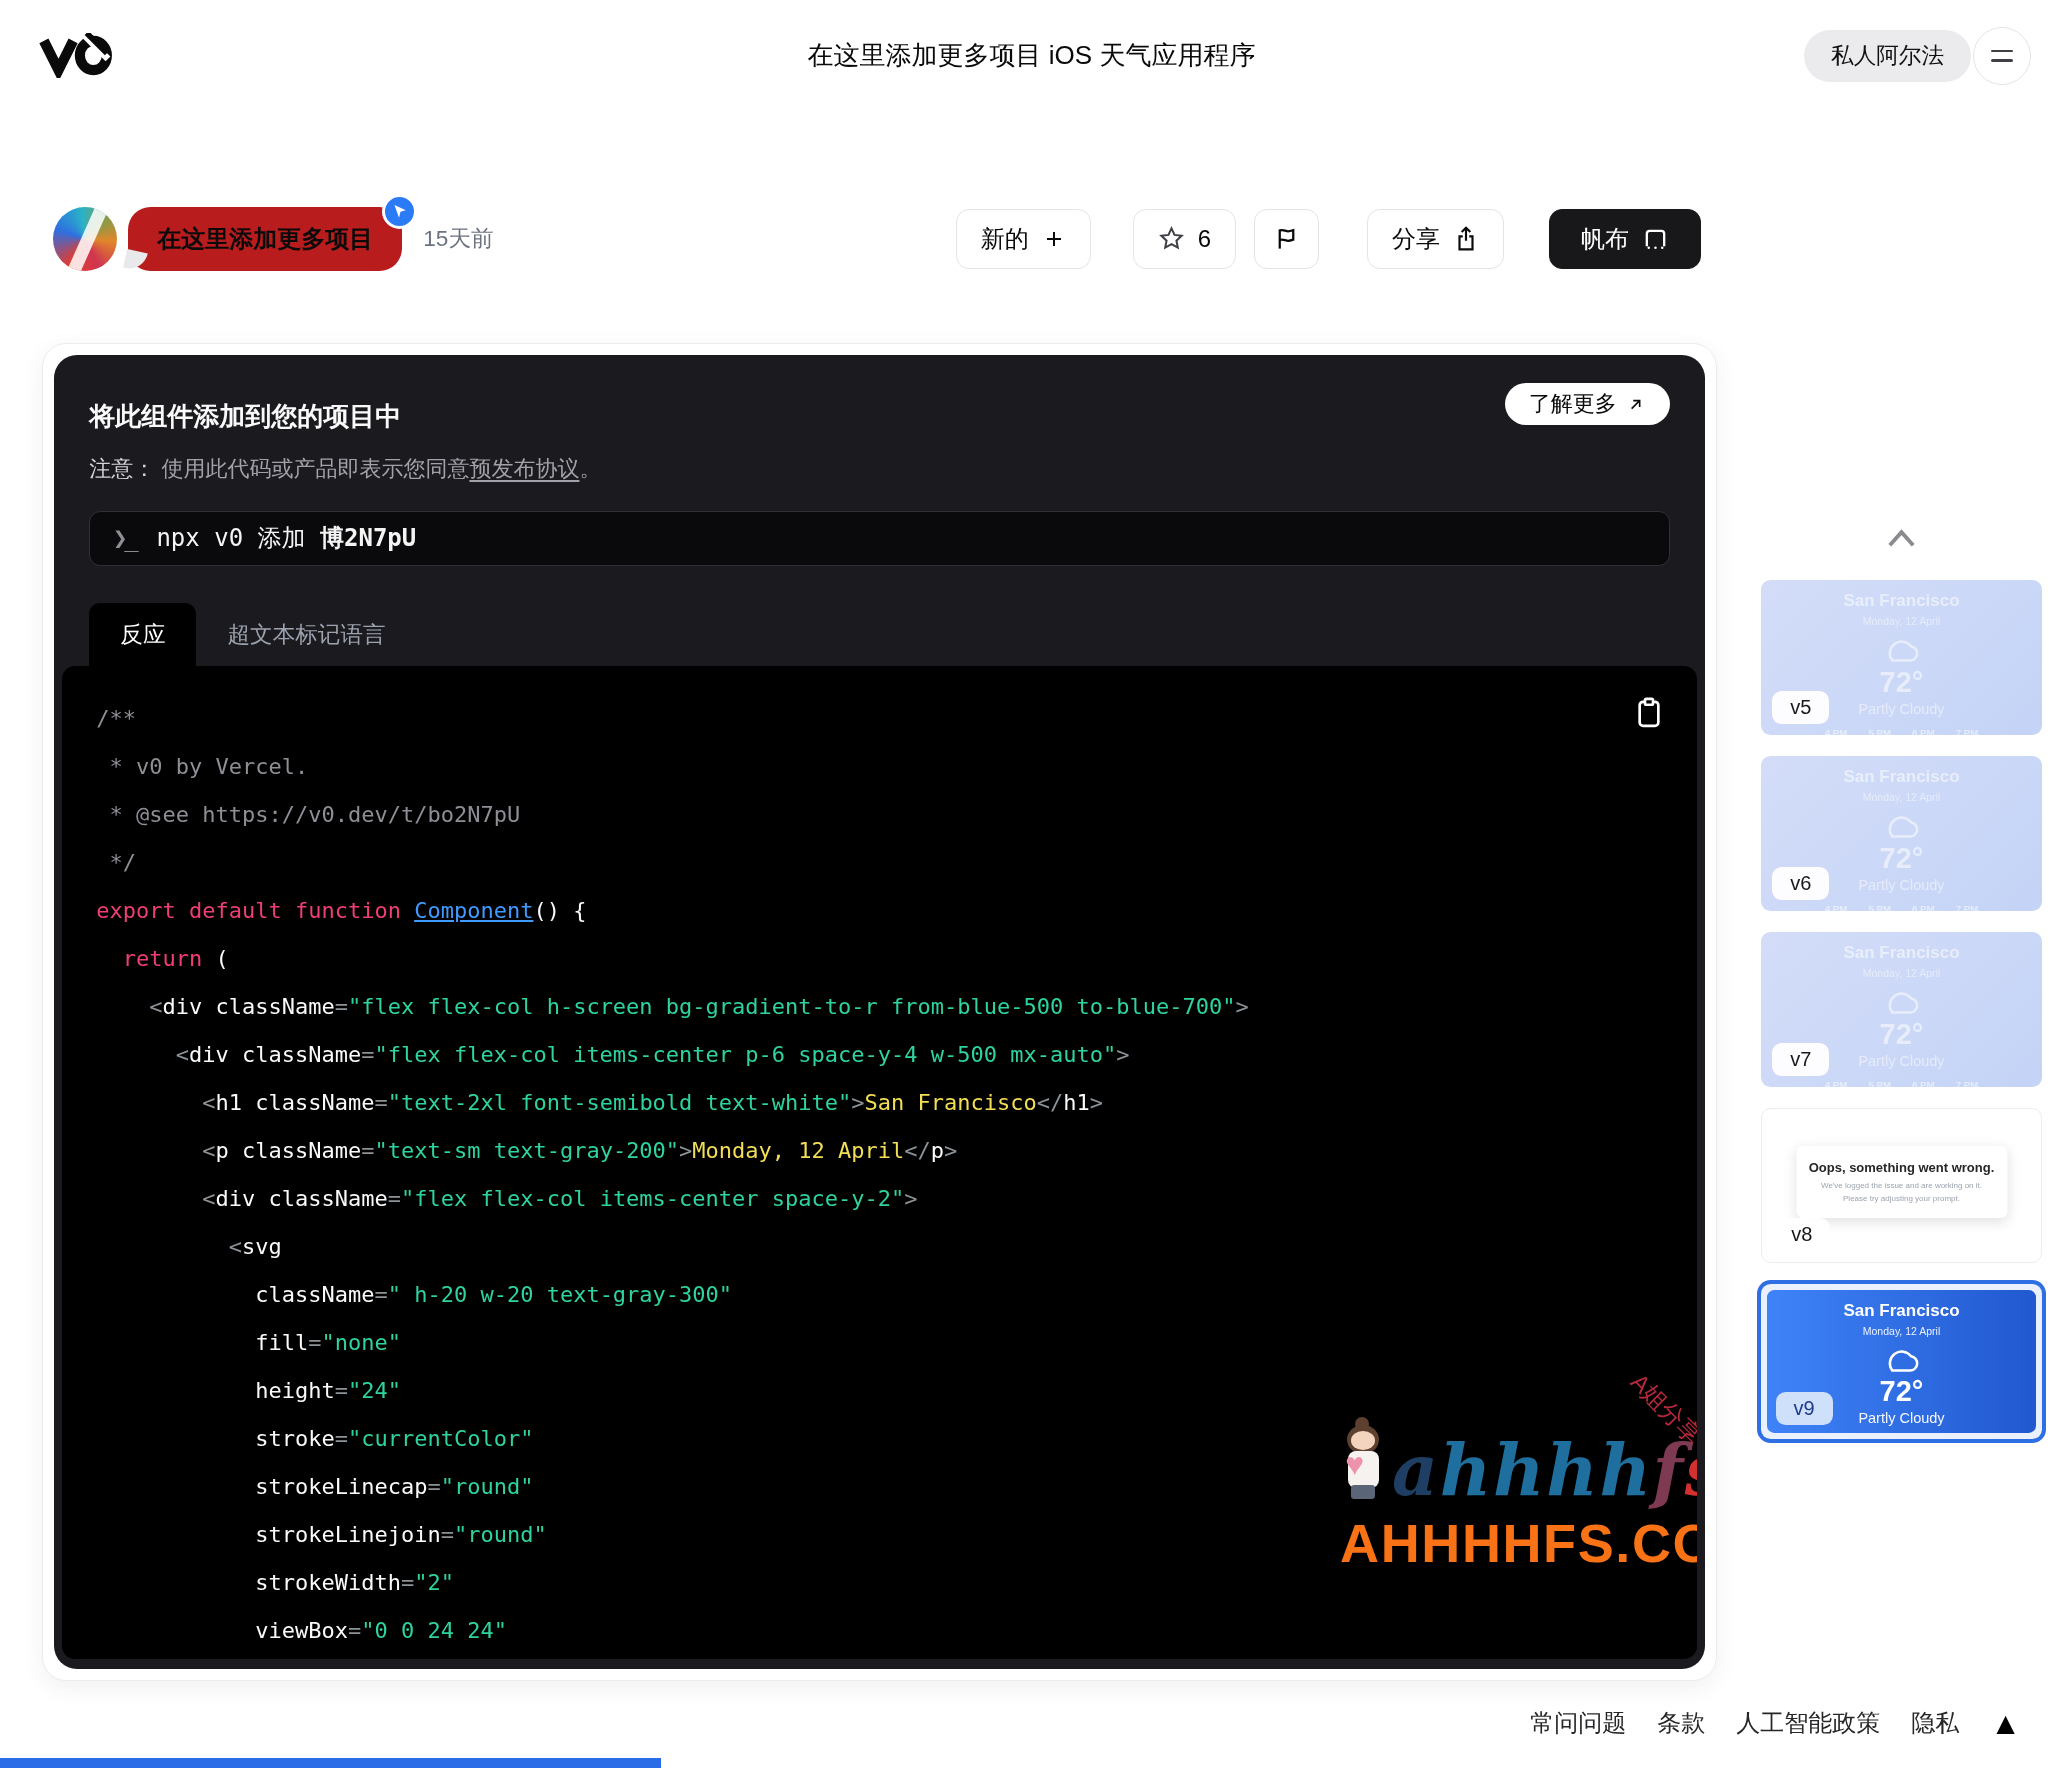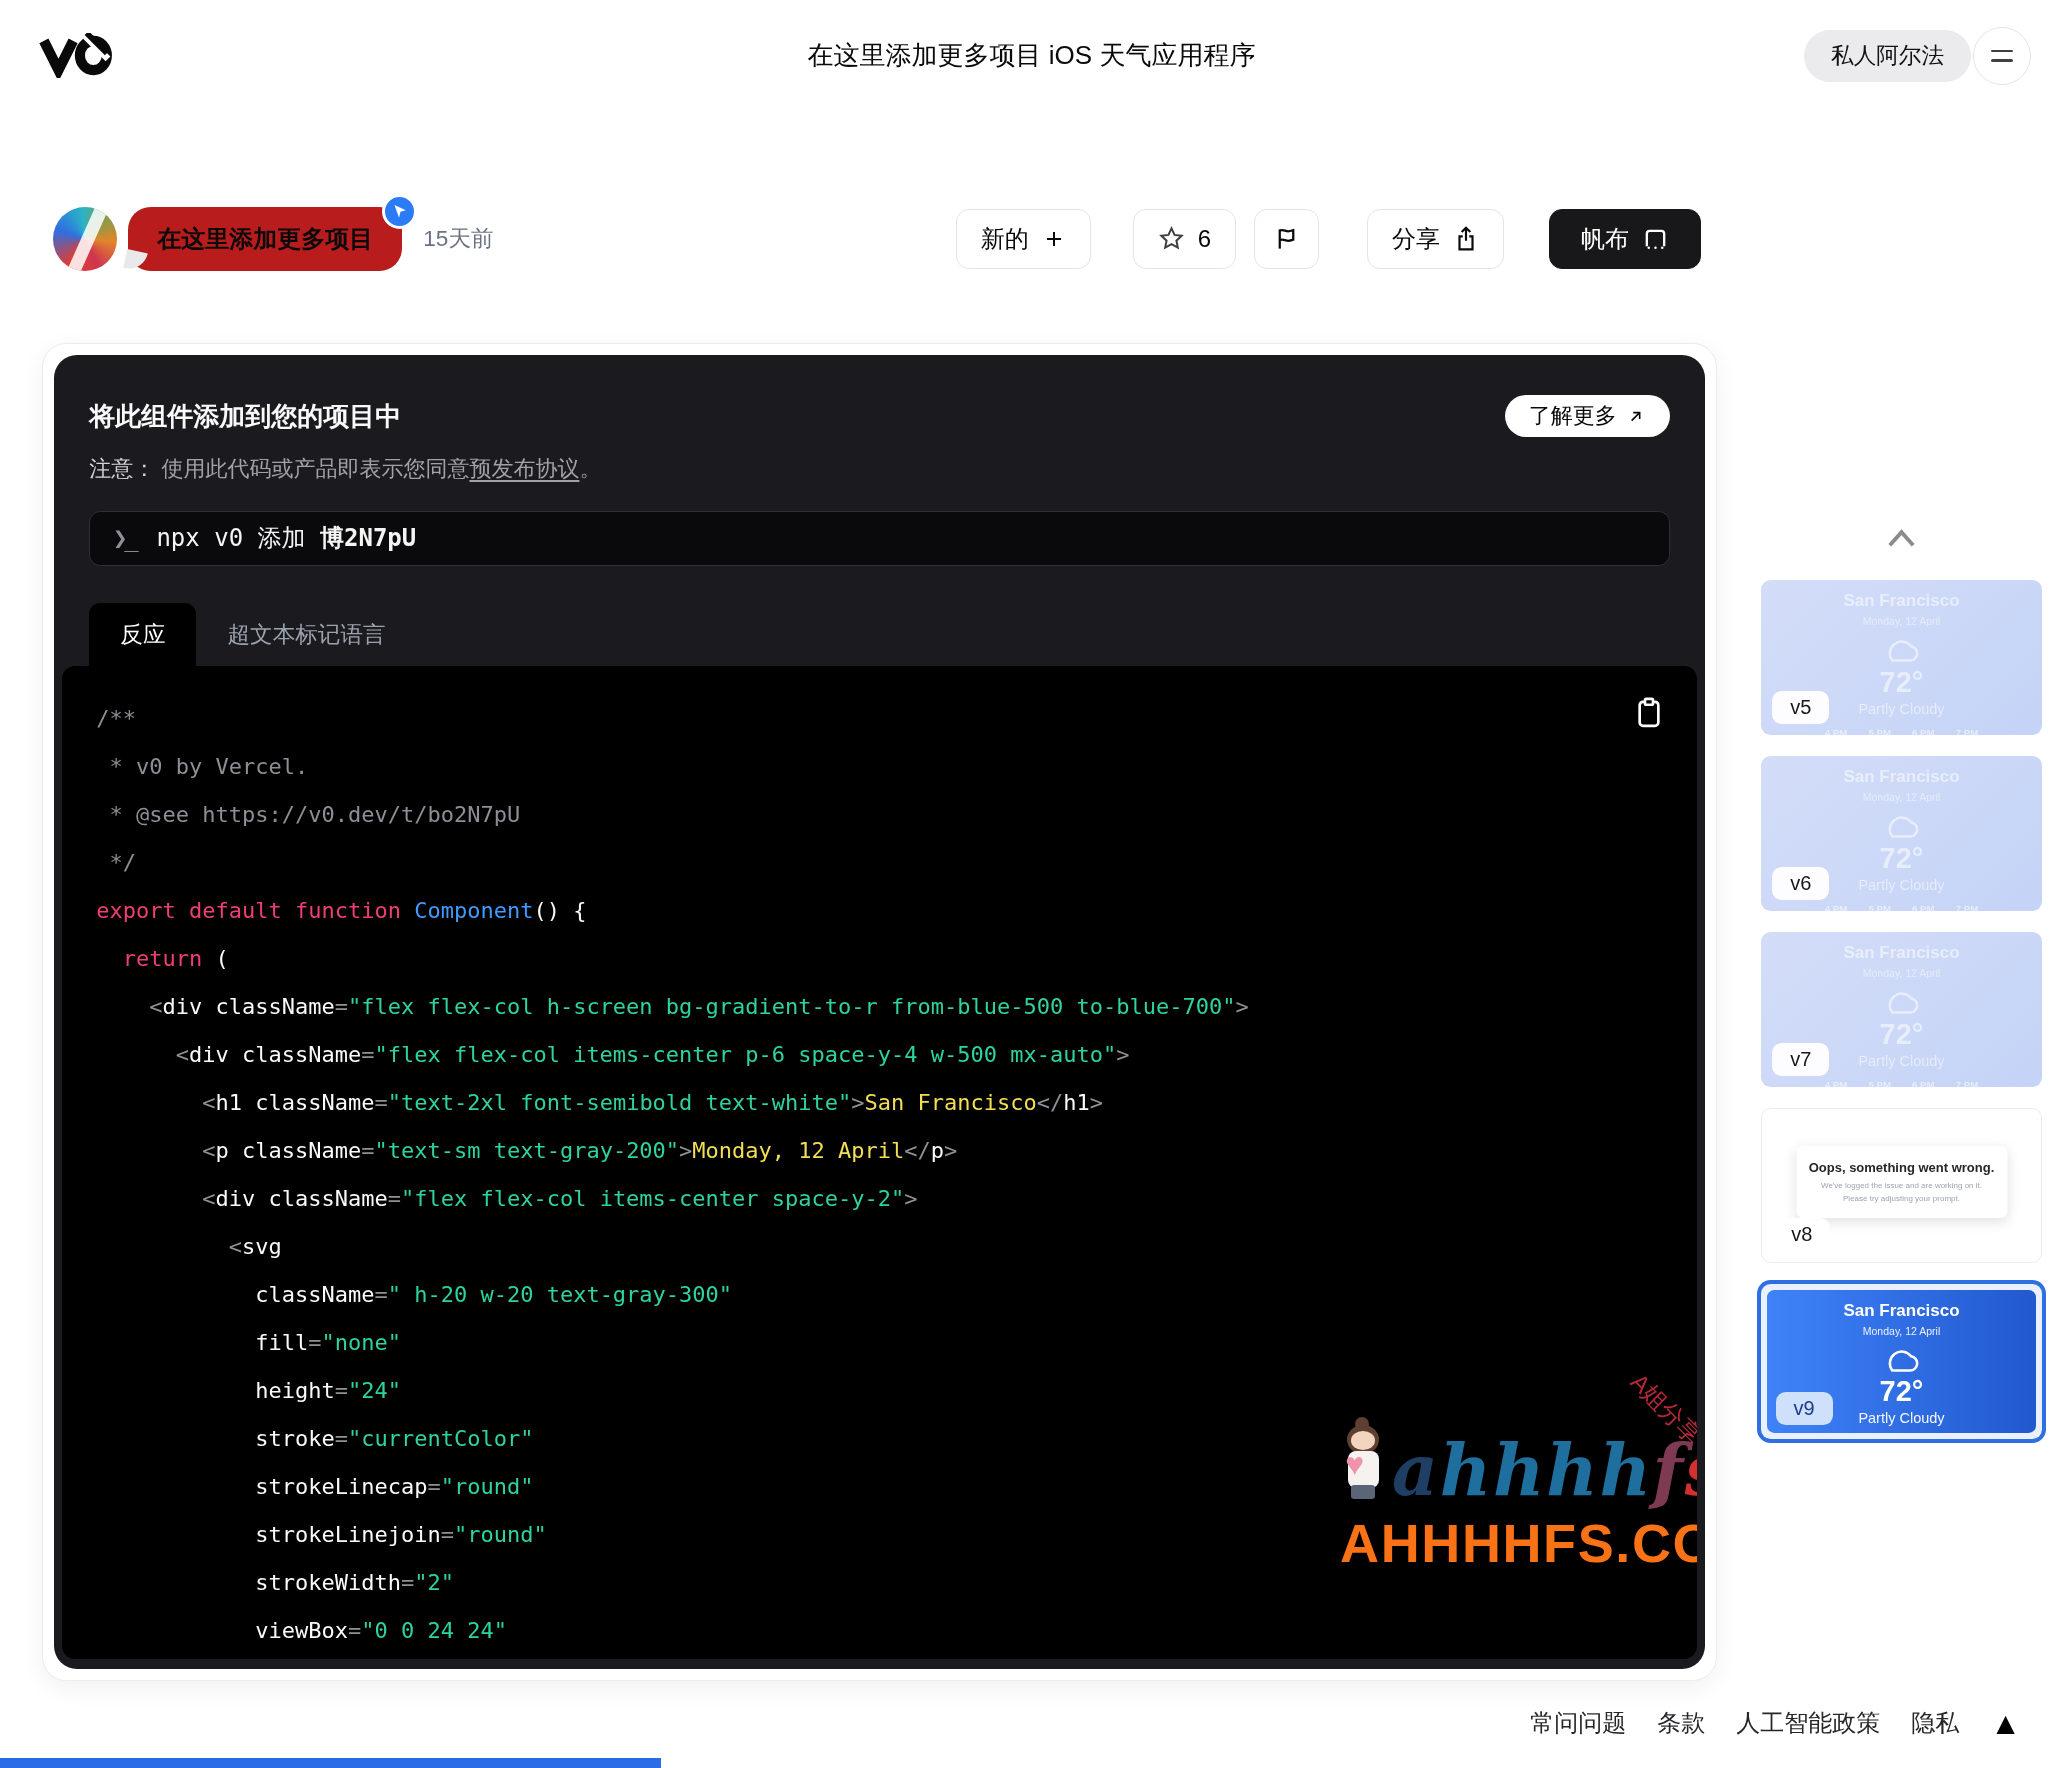--- a/index.html
+++ b/index.html
@@ -51,21 +51,21 @@
   .btn-canvas { background:#18181b; border-color:#18181b; color:#fff; padding:0 31px; }
 
   
   .card { position:absolute; left:42px; top:343px; width:1675px; height:1338px;
     background:#fff; border:0.8px solid #ececee; border-radius:24px; padding:11.3px;
     box-shadow:0 6.4px 24px rgba(0,0,0,.06); }
   .panel { width:100%; height:100%; background:#1b1b1f; border-radius:23px;
     display:flex; flex-direction:column; overflow:hidden; position:relative; }
   .panel-head { padding:44px 35px 0 35px; position:relative; }
   .panel-title { font-size:26px; font-weight:700; color:#fafafa; }
-  .learn-more { position:absolute; right:35px; top:40px; height:42px; background:#fff;
+  .learn-more { position:absolute; right:35px; top:28px; height:42px; background:#fff;
     color:#0a0a0a; border:none; border-radius:22.6px; font-size:22px; padding:0 24px;
     display:flex; align-items:center; gap:9.7px; font-family:inherit; }
   .note { margin-top:19.3px; font-size:22px; color:#a1a1aa; }
   .note .note-label { color:#d4d4d8; }
   .note a { color:#a1a1aa; text-decoration:underline; text-underline-offset:4px; }
   .cmd { margin-top:27px; height:55px; background:#0a0a0c; border:1.6px solid #303036;
     border-radius:11.3px; display:flex; align-items:center; padding:0 22.6px;
     font-family:"DejaVu Sans Mono", monospace; font-size:24px; color:#f4f4f5; }
   .cmd .glyph { color:#8e8e96; margin-right:21px; letter-spacing:-3.2px; }
   .cmd b { font-weight:700; }
@@ -74,21 +74,21 @@
     border:none; font-family:inherit; border-radius:11.3px 11.3px 0 0; }
   .tab.active { background:#000; color:#fff; }
 
   .codeblock { flex:1; margin:0 8px 9.7px; background:#000; border-radius:13px;
     position:relative; padding:29px 0 0 34px; overflow:hidden; }
   .copy-btn { position:absolute; top:29px; right:32px; background:transparent; border:none; }
   #code-lines { font-family:"DejaVu Sans Mono", monospace; font-size:22px; }
   .cl { height:48px; line-height:48px; white-space:pre; }
   .tk-c { color:#8e8e96; }
   .tk-k { color:#ef3e75; }
-  .tk-f { color:#3f9bff; }
+  .tk-f { color:#3f9bff;text-decoration:underline; }
   .tk-p { color:#8b9298; }
   .tk-n { color:#fafafa; }
   .tk-s { color:#2ed3a0; }
   .tk-y { color:#f2df55; }
 
   
   .wm { position:absolute; top:751px; right:1.6px; width:355px; z-index:5; }
   .wm-row { display:flex; align-items:flex-end; }
   .wm-girl { position:relative; width:52px; height:89px; flex:0 0 52px; }
   .wm-bun { position:absolute; left:14.5px; top:0; width:14.5px; height:14.5px; border-radius:50%; background:#5d4030; }

